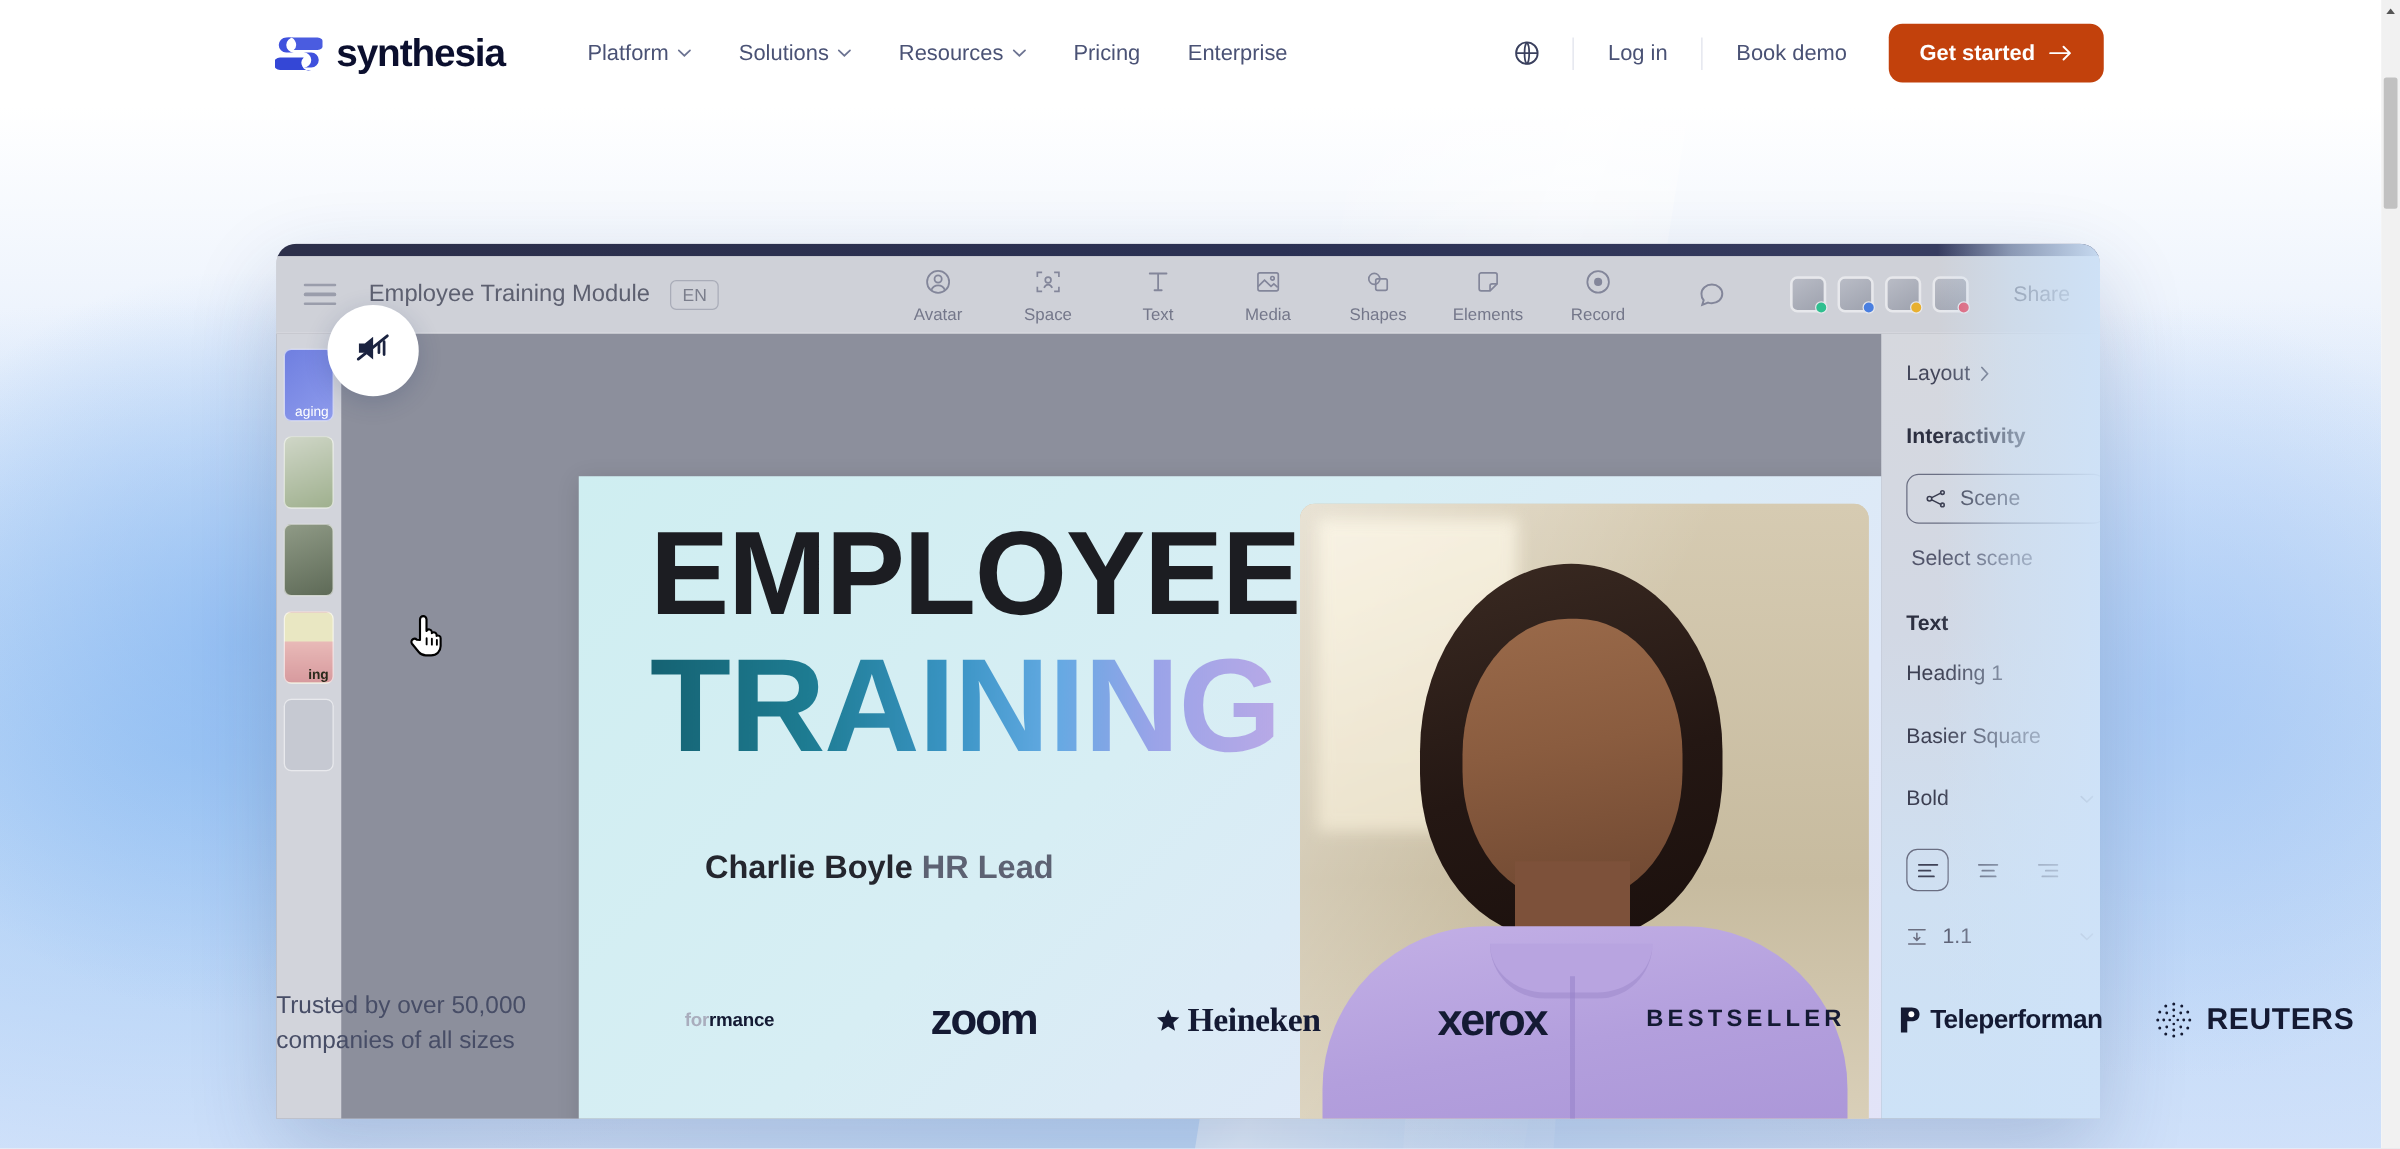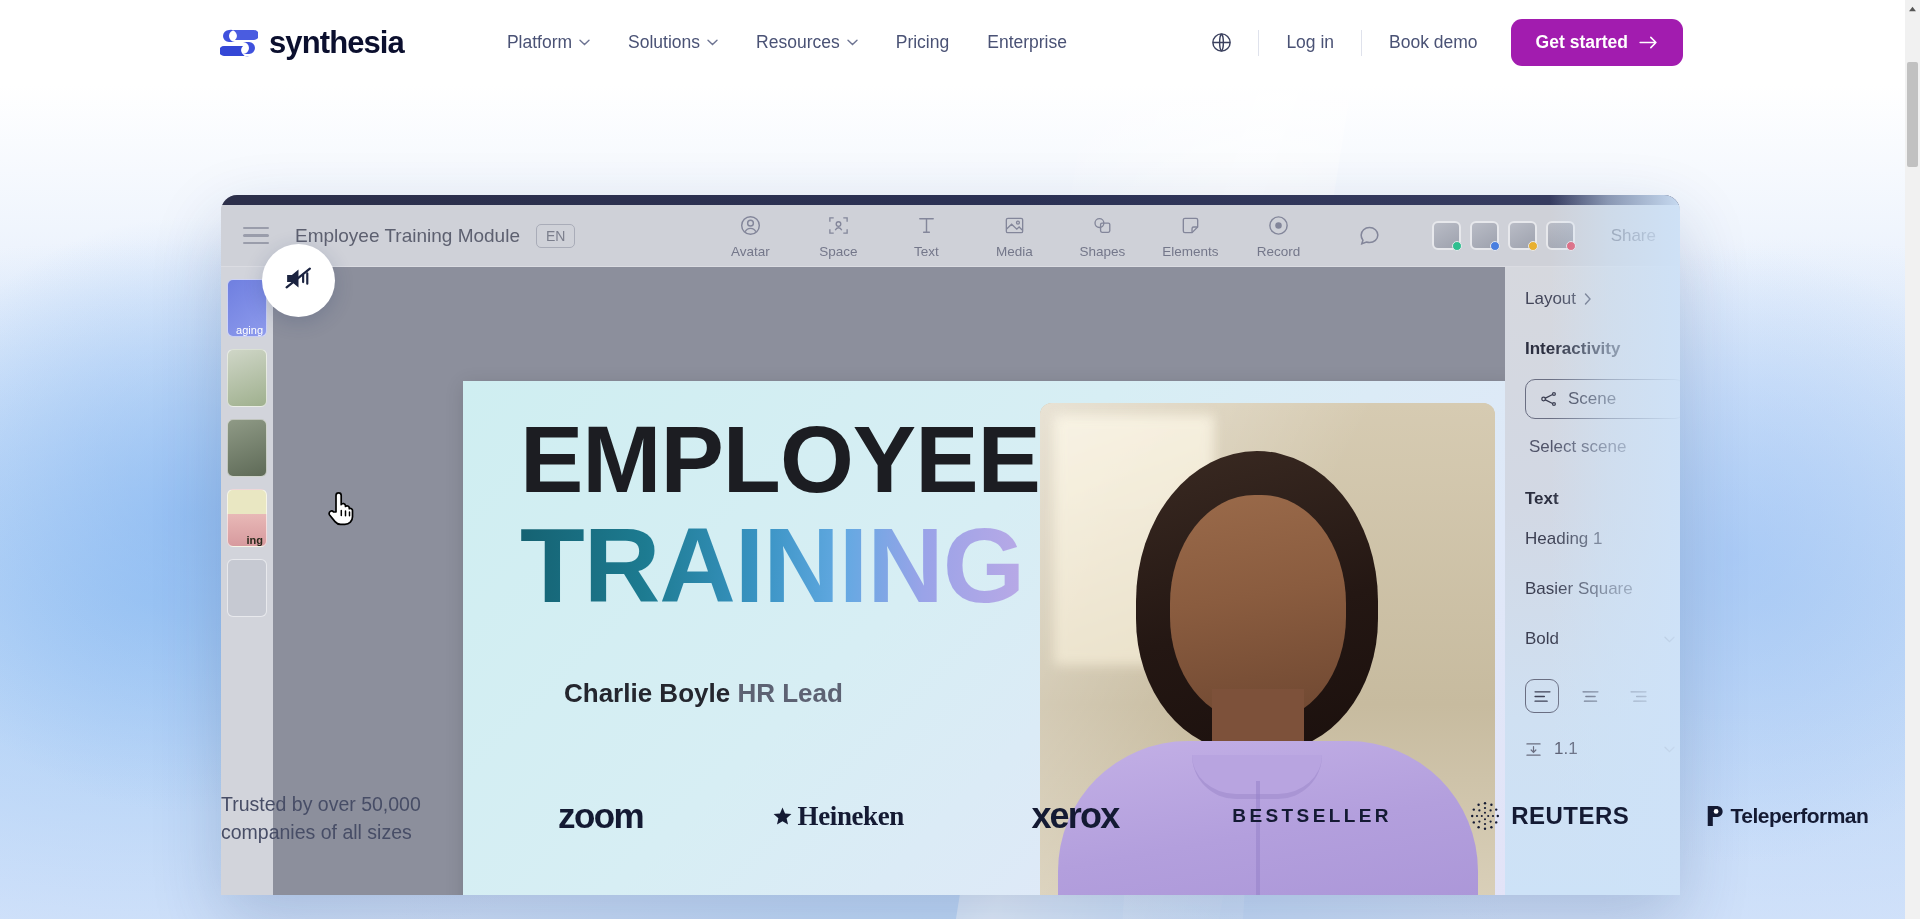--- a/index.html
+++ b/index.html
@@ -19,21 +19,20 @@
     background: #ffffff;
   }
 
   
   .navbar {
     position: absolute; left: 0; top: 0;
     width: 1905px; height: 85px;
     background: #ffffff;
     display: flex; align-items: center;
     z-index: 40;
-    gap: 37px;
   }
   .nav-logo {
     display: flex; align-items: center; gap: 11px;
     margin-left: 220px;
     cursor: pointer;
   }
   .logo-mark { width: 38px; height: 30px; flex: 0 0 auto; }
   .logo-word {
     font-size: 31px; font-weight: 700; color: #0b0f2e;
     letter-spacing: -0.9px;
@@ -51,21 +50,21 @@
   .globe-btn {
     width: 34px; height: 34px; display: flex; align-items: center; justify-content: center;
     cursor: pointer; margin-right: 10px;
   }
   .nav-sep { width: 1px; height: 26px; background: #dfe2ec; margin: 0 10px; }
   .nav-text-btn {
     font-size: 17.5px; color: #4a5275; padding: 9px 17px; cursor: pointer; white-space: nowrap;
   }
   .cta-btn {
     display: flex; align-items: center; gap: 11px;
-    background: #a21caf; color: #ffffff;
+    background: #c2410c; color: #ffffff;
     font-size: 17.5px; font-weight: 700;
     padding: 13px 25px; border-radius: 11px;
     margin-left: 16px; cursor: pointer; white-space: nowrap;
     border: none;
   }
 
   
   .hero {
     position: absolute; left: 0; top: 85px;
     width: 1905px; height: 834px;
@@ -668,33 +667,45 @@
       </svg>
     </div>
 
     <div class="trusted">
       <div class="trusted-text">
         <div>Trusted by over 50,000</div>
         <div>companies of all sizes</div>
       </div>
       <div class="logo-strip">
 
+        <div class="brand brand-partial">
+          <span class="dim">for</span>
+            <span>rmance</span>
+        </div>
 
         <div class="brand brand-zoom">zoom</div>
 
         <div class="brand brand-heineken">
           <svg viewBox="0 0 24 24" width="21" height="21" fill="#141a33">
               <path d="M12 1.8 14.9 8.5 22.2 9.2 16.7 14 18.3 21.2 12 17.4 5.7 21.2 7.3 14 1.8 9.2 9.1 8.5Z"></path>
             </svg>
           <span>Heineken</span>
         </div>
 
         <div class="brand brand-xerox">xerox</div>
 
         <div class="brand brand-bestseller">BESTSELLER</div>
+
+        <div class="brand brand-tele">
+          <svg viewBox="0 0 22 26" width="20" height="24" fill="#141a33">
+            <path d="M3 2h9.5c4.2 0 6.9 2.4 6.9 6 0 3.7-2.8 6.2-7.1 6.2H8.6V24H3Z"></path>
+            <circle cx="12.2" cy="8" r="2.6" fill="#ffffff"></circle>
+          </svg>
+          <span>Teleperforman</span>
+        </div>
 
         <div class="brand brand-reuters">
           <svg viewBox="0 0 40 40" width="32" height="32" fill="#141a33">
             <g>
               <circle cx="20" cy="4" r="1.5"></circle>
                 <circle cx="28" cy="6" r="1.5"></circle>
                 <circle cx="34" cy="12" r="1.5"></circle>
                 <circle cx="36" cy="20" r="1.5"></circle>
                 <circle cx="34" cy="28" r="1.5"></circle>
                 <circle cx="28" cy="34" r="1.5"></circle>
@@ -714,28 +725,20 @@
                 <circle cx="13" cy="13" r="1.4"></circle>
               <circle cx="20" cy="16" r="1.3"></circle>
                 <circle cx="24" cy="20" r="1.3"></circle>
                 <circle cx="20" cy="24" r="1.3"></circle>
                 <circle cx="16" cy="20" r="1.3"></circle>
             </g>
           </svg>
           <span>REUTERS</span>
         </div>
 
-        <div class="brand brand-tele">
-          <svg viewBox="0 0 22 26" width="20" height="24" fill="#141a33">
-            <path d="M3 2h9.5c4.2 0 6.9 2.4 6.9 6 0 3.7-2.8 6.2-7.1 6.2H8.6V24H3Z"></path>
-            <circle cx="12.2" cy="8" r="2.6" fill="#ffffff"></circle>
-          </svg>
-          <span>Teleperforman</span>
-        </div>
-
       </div>
     </div>
   </div>
 </div>
 
 <div class="scrollbar">
   <div class="scroll-arrow">
     <svg viewBox="0 0 10 7" width="9" height="6">
         <path d="M5 1 9 6H1Z" fill="#555"></path>
       </svg>

